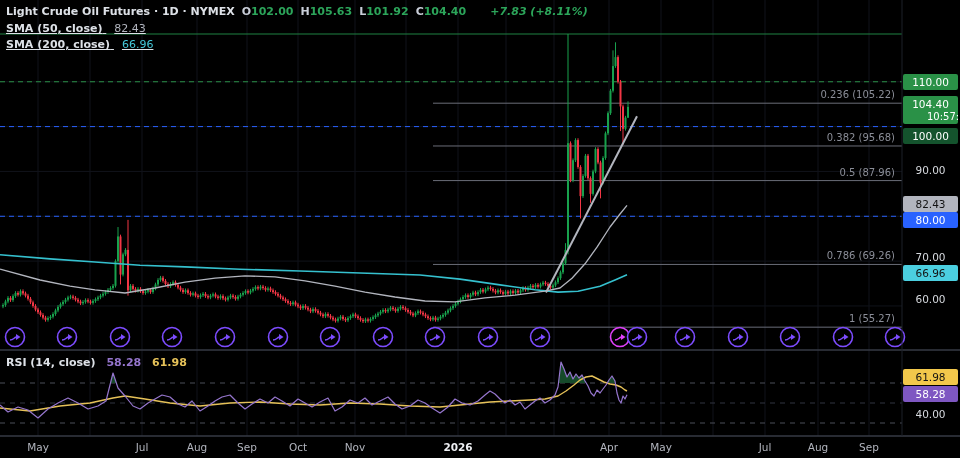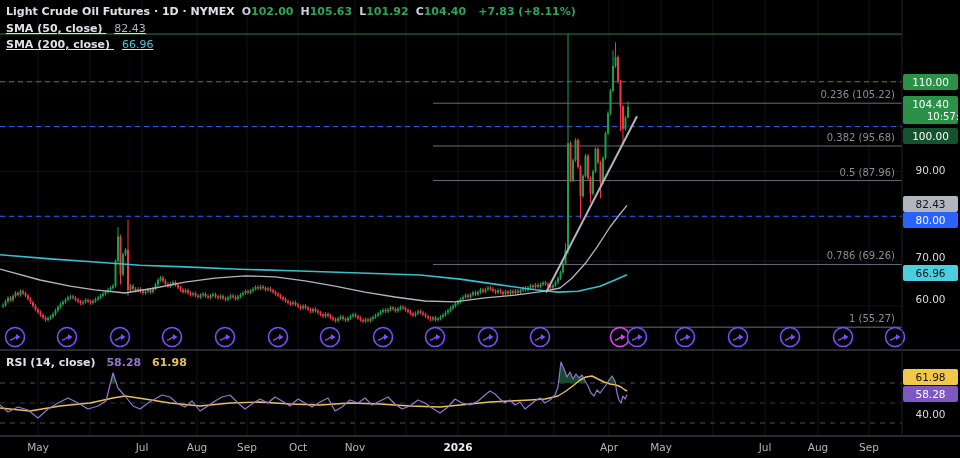--- a/index.html
+++ b/index.html
@@ -6,21 +6,21 @@
   .wrap{position:relative;width:960px;height:458px;background:#000;overflow:hidden;
         font-family:"DejaVu Sans","Liberation Sans",sans-serif;}
   svg{position:absolute;left:0;top:0;z-index:1;}
   .legend{position:absolute;left:6px;z-index:4;font-size:11px;color:#dde1e7;white-space:nowrap;}
   .l1{top:5px;font-weight:bold;}
   .l2{top:22px;} .l3{top:38px;}
   .l2,.l3{font-weight:bold;text-decoration:underline;}
   .ohlc{font-weight:bold;}
   .ohlc .k{color:#c9ced8;margin-left:7px;}
   .ohlc .v{color:#2ca55a;}
-  .chg{color:#2ca55a;margin-left:12px;}
+  .chg{color:#2ca55a;margin-left:24px;font-style:italic;}
   .ind-val{margin-left:8px;font-weight:normal;}
   .rsi-legend{position:absolute;left:6px;top:356px;z-index:4;font-size:11px;color:#dde1e7;font-weight:bold;white-space:nowrap;}
   .rsi-legend span{margin-left:7px;}
   .curbox{position:absolute;left:907px;top:3px;width:51px;height:43px;z-index:6;
           background:#17191f;border:1px solid #50535e;border-radius:6px;box-sizing:border-box;}
   .curbtn{height:20px;line-height:20px;padding-left:11px;font-size:11.5px;font-weight:bold;color:#f0f2f5;cursor:pointer;}
   .axis-label{position:absolute;left:903px;width:55px;text-align:center;z-index:2;
               font-size:10.5px;color:#d6d9de;height:14px;line-height:14px;}
   .badge{position:absolute;left:903px;width:55px;text-align:center;z-index:3;
          font-size:10.5px;border-radius:2px;font-weight:normal;}

